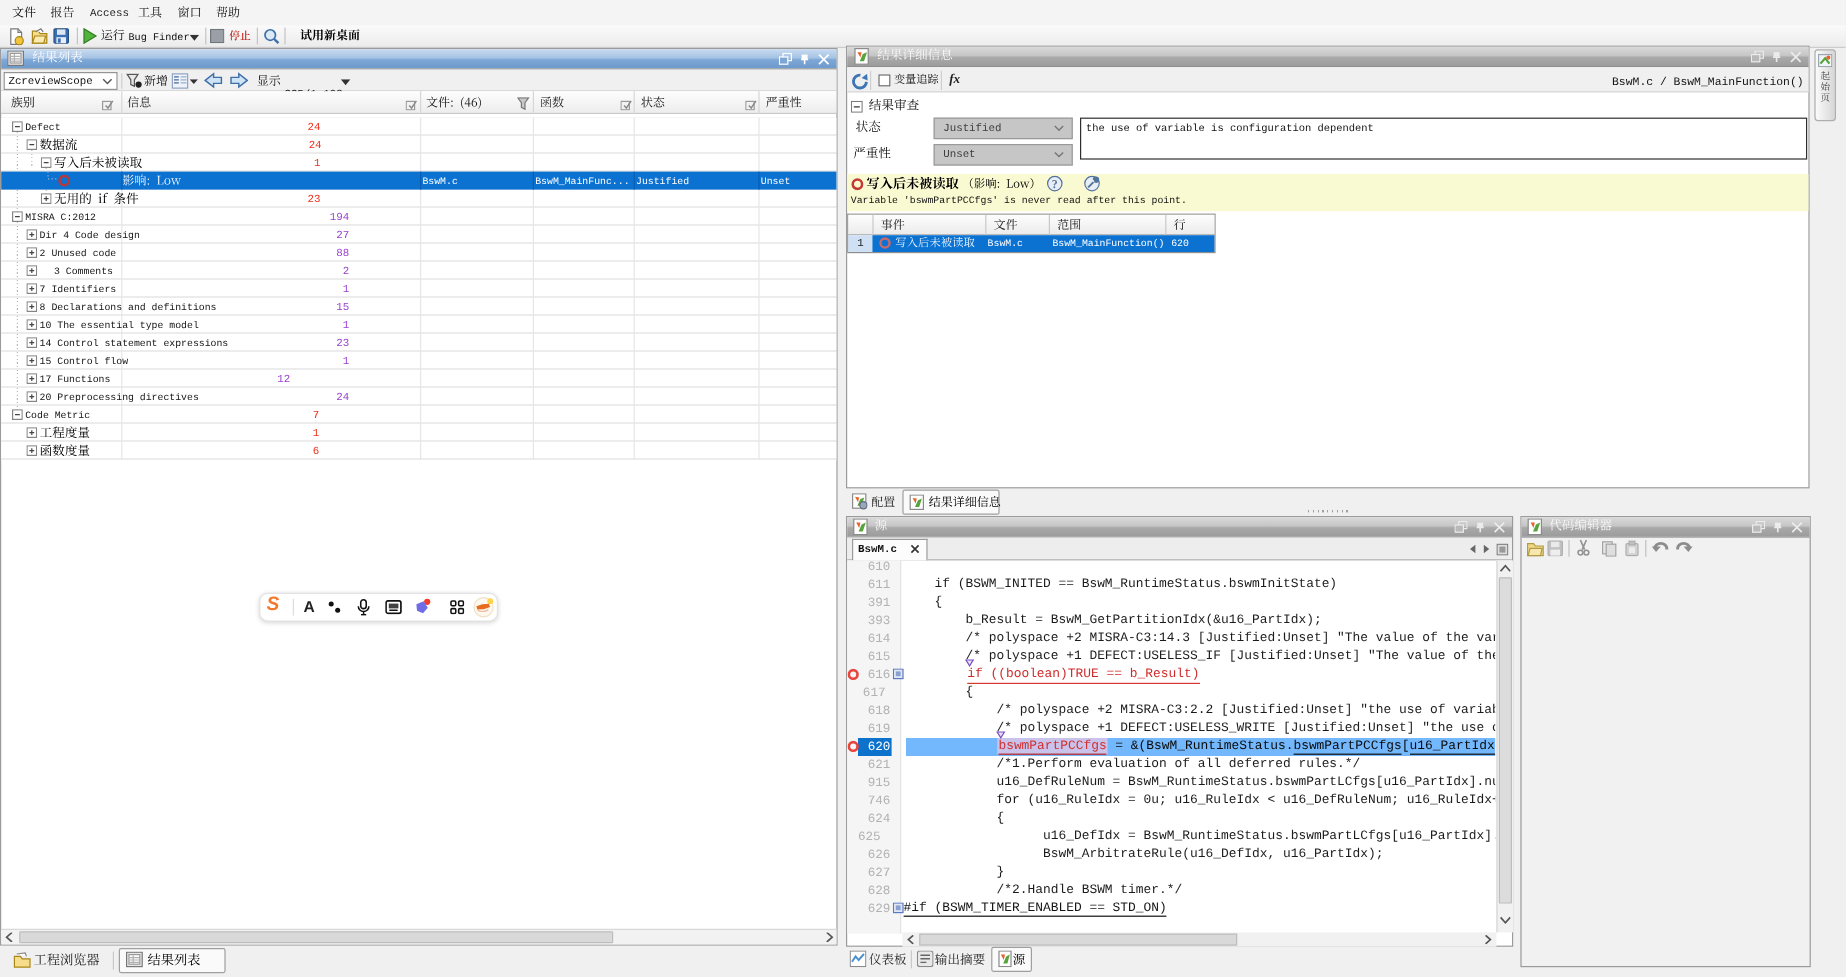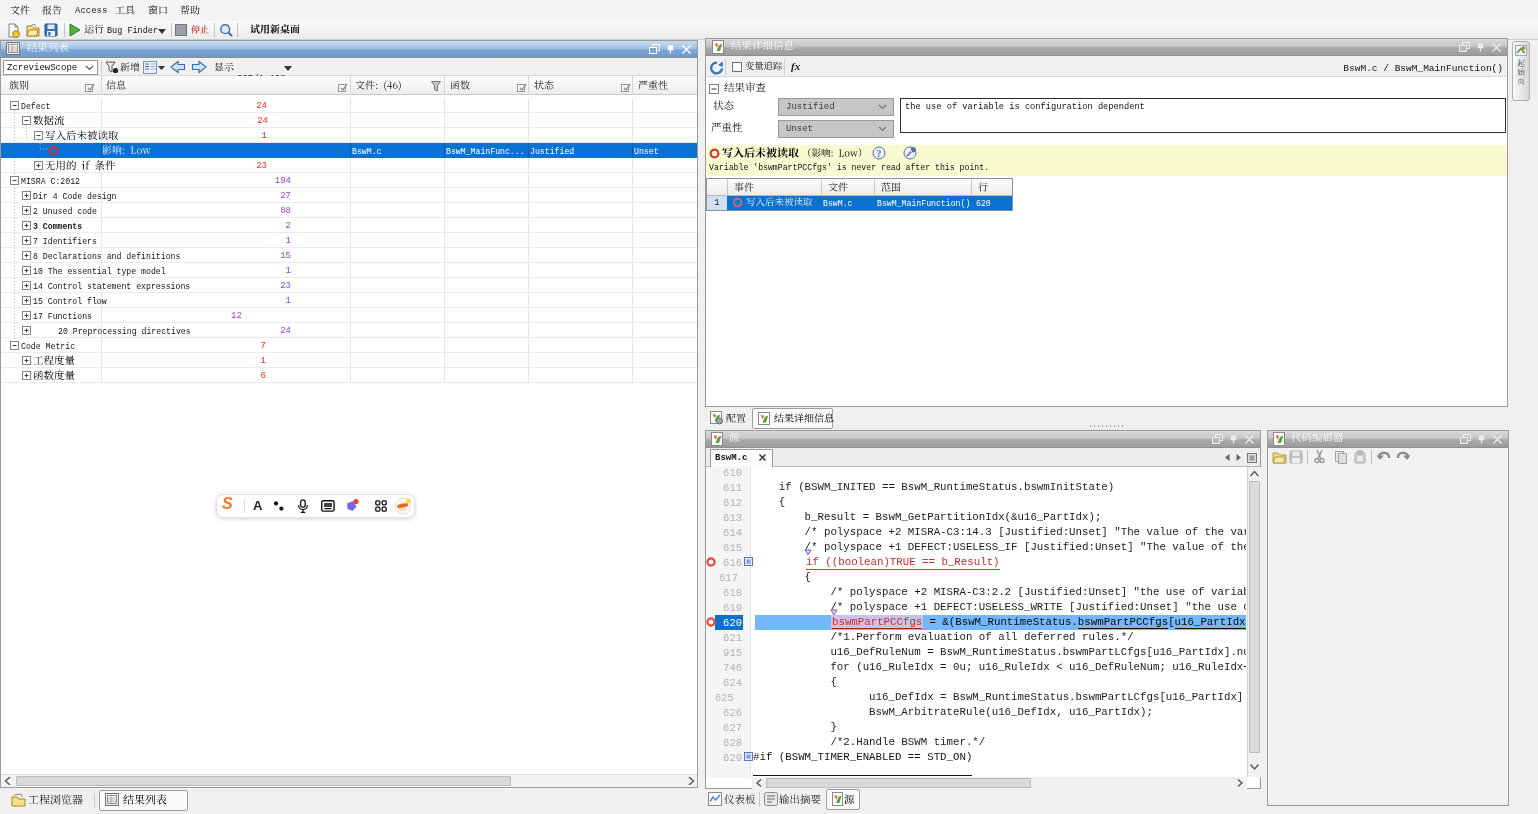--- a/index.html
+++ b/index.html
@@ -291,21 +291,21 @@
 <svg class="ab" style="left:21px;top:165px" width="9" height="9">
       <rect x="0.5" y="0.5" width="8" height="8" fill="#fff" stroke="#848484"></rect>
       <path d="M2.5 4.5h4M4.5 2.5v4" stroke="#444"></path>
     </svg>
 <div class="ab mono" style="left:32px;top:166px;font-size:8.2px;color:#141414;">2 Unused code</div>
 <div class="ab mono" style="left:230px;top:165px;font-size:9px;color:#9b43d0;width:60px;text-align:right">88</div>
 <svg class="ab" style="left:21px;top:180px" width="9" height="9">
       <rect x="0.5" y="0.5" width="8" height="8" fill="#fff" stroke="#848484"></rect>
       <path d="M2.5 4.5h4M4.5 2.5v4" stroke="#444"></path>
     </svg>
-<div class="ab mono" style="left:32px;top:181px;font-size:8.2px;color:#141414;font-weight:bold;">3 Comments</div>
+<div class="ab mono" style="left:44px;top:181px;font-size:8.2px;color:#141414;">3 Comments</div>
 <div class="ab mono" style="left:230px;top:180px;font-size:9px;color:#9b43d0;width:60px;text-align:right">2</div>
 <svg class="ab" style="left:21px;top:195px" width="9" height="9">
       <rect x="0.5" y="0.5" width="8" height="8" fill="#fff" stroke="#848484"></rect>
       <path d="M2.5 4.5h4M4.5 2.5v4" stroke="#444"></path>
     </svg>
 <div class="ab mono" style="left:32px;top:196px;font-size:8.2px;color:#141414;">7 Identifiers</div>
 <div class="ab mono" style="left:230px;top:195px;font-size:9px;color:#9b43d0;width:60px;text-align:right">1</div>
 <svg class="ab" style="left:21px;top:210px" width="9" height="9">
       <rect x="0.5" y="0.5" width="8" height="8" fill="#fff" stroke="#848484"></rect>
       <path d="M2.5 4.5h4M4.5 2.5v4" stroke="#444"></path>
@@ -333,21 +333,21 @@
 <svg class="ab" style="left:21px;top:270px" width="9" height="9">
       <rect x="0.5" y="0.5" width="8" height="8" fill="#fff" stroke="#848484"></rect>
       <path d="M2.5 4.5h4M4.5 2.5v4" stroke="#444"></path>
     </svg>
 <div class="ab mono" style="left:32px;top:271px;font-size:8.2px;color:#141414;">17 Functions</div>
 <div class="ab mono" style="left:230px;top:270px;font-size:9px;color:#9b43d0;width:60px;">12</div>
 <svg class="ab" style="left:21px;top:285px" width="9" height="9">
       <rect x="0.5" y="0.5" width="8" height="8" fill="#fff" stroke="#848484"></rect>
       <path d="M2.5 4.5h4M4.5 2.5v4" stroke="#444"></path>
     </svg>
-<div class="ab mono" style="left:32px;top:286px;font-size:8.2px;color:#141414;margin-left:25px;">20 Preprocessing directives</div>
+<div class="ab mono" style="left:32px;top:286px;font-size:8.2px;color:#141414;">20 Preprocessing directives</div>
 <div class="ab mono" style="left:230px;top:285px;font-size:9px;color:#9b43d0;width:60px;text-align:right">24</div>
 <svg class="ab" style="left:9px;top:300px" width="9" height="9">
       <rect x="0.5" y="0.5" width="8" height="8" fill="#fff" stroke="#848484"></rect>
       <path d="M2.5 4.5h4" stroke="#444"></path>
     </svg>
 <div class="ab mono" style="left:20px;top:301px;font-size:8.2px;color:#141414;">Code Metric</div>
 <div class="ab mono" style="left:205px;top:300px;font-size:9px;color:#f0331f;width:60px;text-align:right">7</div>
 <svg class="ab" style="left:21px;top:315px" width="9" height="9">
       <rect x="0.5" y="0.5" width="8" height="8" fill="#fff" stroke="#848484"></rect>
       <path d="M2.5 4.5h4M4.5 2.5v4" stroke="#444"></path>
@@ -630,23 +630,23 @@
     </svg>
 <svg class="ab" style="left:541px;top:22px" width="10" height="10">
       <rect x="0.5" y="0.5" width="9" height="9" fill="#ddd" stroke="#777"></rect>
       <rect x="2.5" y="2.5" width="5" height="5" fill="#999"></rect>
     </svg>
 <div class="ab" style="left:0;top:36px;width:45px;height:311px;background:#f5f5f5;border-right:1px solid #e3e3e3"></div>
 <div class="ab" style="left:0;top:34px;width:540px;height:312px;overflow:hidden">
 <div class="ab mono" style="left:9px;top:2px;width:27px;text-align:right;font-size:10.5px;color:#b2b2b2">610</div>
 <div class="ab mono" style="left:9px;top:17px;width:27px;text-align:right;font-size:10.5px;color:#b2b2b2">611</div>
 <div class="ab mono" style="left:47px;top:16px;font-size:10.75px;color:#1b1b1b">    if (BSWM_INITED == BswM_RuntimeStatus.bswmInitState)</div>
-<div class="ab mono" style="left:9px;top:32px;width:27px;text-align:right;font-size:10.5px;color:#b2b2b2">612</div>
+<div class="ab mono" style="left:9px;top:32px;width:27px;text-align:right;font-size:10.5px;color:#b2b2b2">391</div>
 <div class="ab mono" style="left:47px;top:31px;font-size:10.75px;color:#1b1b1b">    {</div>
-<div class="ab mono" style="left:9px;top:47px;width:27px;text-align:right;font-size:10.5px;color:#b2b2b2">613</div>
+<div class="ab mono" style="left:9px;top:47px;width:27px;text-align:right;font-size:10.5px;color:#b2b2b2">393</div>
 <div class="ab mono" style="left:47px;top:46px;font-size:10.75px;color:#1b1b1b">        b_Result = BswM_GetPartitionIdx(&amp;u16_PartIdx);</div>
 <div class="ab mono" style="left:9px;top:62px;width:27px;text-align:right;font-size:10.5px;color:#b2b2b2">614</div>
 <div class="ab mono" style="left:47px;top:61px;font-size:10.75px;color:#1b1b1b">        /* polyspace +2 MISRA-C3:14.3 [Justified:Unset] "The value of the vari</div>
 <div class="ab mono" style="left:9px;top:77px;width:27px;text-align:right;font-size:10.5px;color:#b2b2b2">615</div>
 <div class="ab mono" style="left:47px;top:76px;font-size:10.75px;color:#1b1b1b">        /* polyspace +1 DEFECT:USELESS_IF [Justified:Unset] "The value of the c</div>
 <div class="ab mono" style="left:9px;top:92px;width:27px;text-align:right;font-size:10.5px;color:#b2b2b2">616</div>
 <svg class="ab" style="left:0px;top:92px" width="11" height="11">
         <circle cx="5" cy="5" r="3.6" fill="none" stroke="#e8453c" stroke-width="2.2"></circle>
       </svg>
 <svg class="ab" style="left:38px;top:92px" width="10" height="10">
@@ -686,21 +686,21 @@
 <div class="ab mono" style="left:47px;top:241px;font-size:10.75px;color:#1b1b1b">                  BswM_ArbitrateRule(u16_DefIdx, u16_PartIdx);</div>
 <div class="ab mono" style="left:9px;top:257px;width:27px;text-align:right;font-size:10.5px;color:#b2b2b2">627</div>
 <div class="ab mono" style="left:47px;top:256px;font-size:10.75px;color:#1b1b1b">            }</div>
 <div class="ab mono" style="left:9px;top:272px;width:27px;text-align:right;font-size:10.5px;color:#b2b2b2">628</div>
 <div class="ab mono" style="left:47px;top:271px;font-size:10.75px;color:#1b1b1b">            /*2.Handle BSWM timer.*/</div>
 <div class="ab mono" style="left:9px;top:287px;width:27px;text-align:right;font-size:10.5px;color:#b2b2b2">629</div>
 <svg class="ab" style="left:38px;top:287px" width="10" height="10">
         <rect x="0.5" y="0.5" width="8" height="8" fill="#dfe6f5" stroke="#5b79c0"></rect>
         <rect x="2.5" y="2.5" width="4" height="4" fill="#8aa0d0"></rect>
       </svg>
-<div class="ab mono" style="left:47px;top:286px;font-size:10.75px;color:#141414;border-bottom:1px solid #111;padding-bottom:12px">#if (BSWM_TIMER_ENABLED == STD_ON)</div>
+<div class="ab mono" style="left:47px;top:286px;font-size:10.75px;color:#141414;border-bottom:1px solid #111;padding-bottom:0px">#if (BSWM_TIMER_ENABLED == STD_ON)</div>
 <svg class="ab" style="left:124px;top:144px" width="9" height="7">
         <path d="M1 1h6L4 5.8z" fill="#e6dff5" stroke="#7b4fc0"></path>
       </svg>
 </div>
 <div class="ab" style="left:541px;top:36px;width:14px;height:310px;background:#f1f1f1;border-left:1px solid #d5d5d5"></div>
 <svg class="ab" style="left:544px;top:39px" width="9" height="8">
       <path d="M0.5 6 4.5 1.5 8.5 6" fill="none" stroke="#555" stroke-width="1.4"></path>
     </svg>
 <div class="ab" style="left:543px;top:50px;width:11px;height:272px;background:#dcdcdc;border:1px solid #bdbdbd;border-radius:1px"></div>
 <svg class="ab" style="left:544px;top:332px" width="9" height="8">

